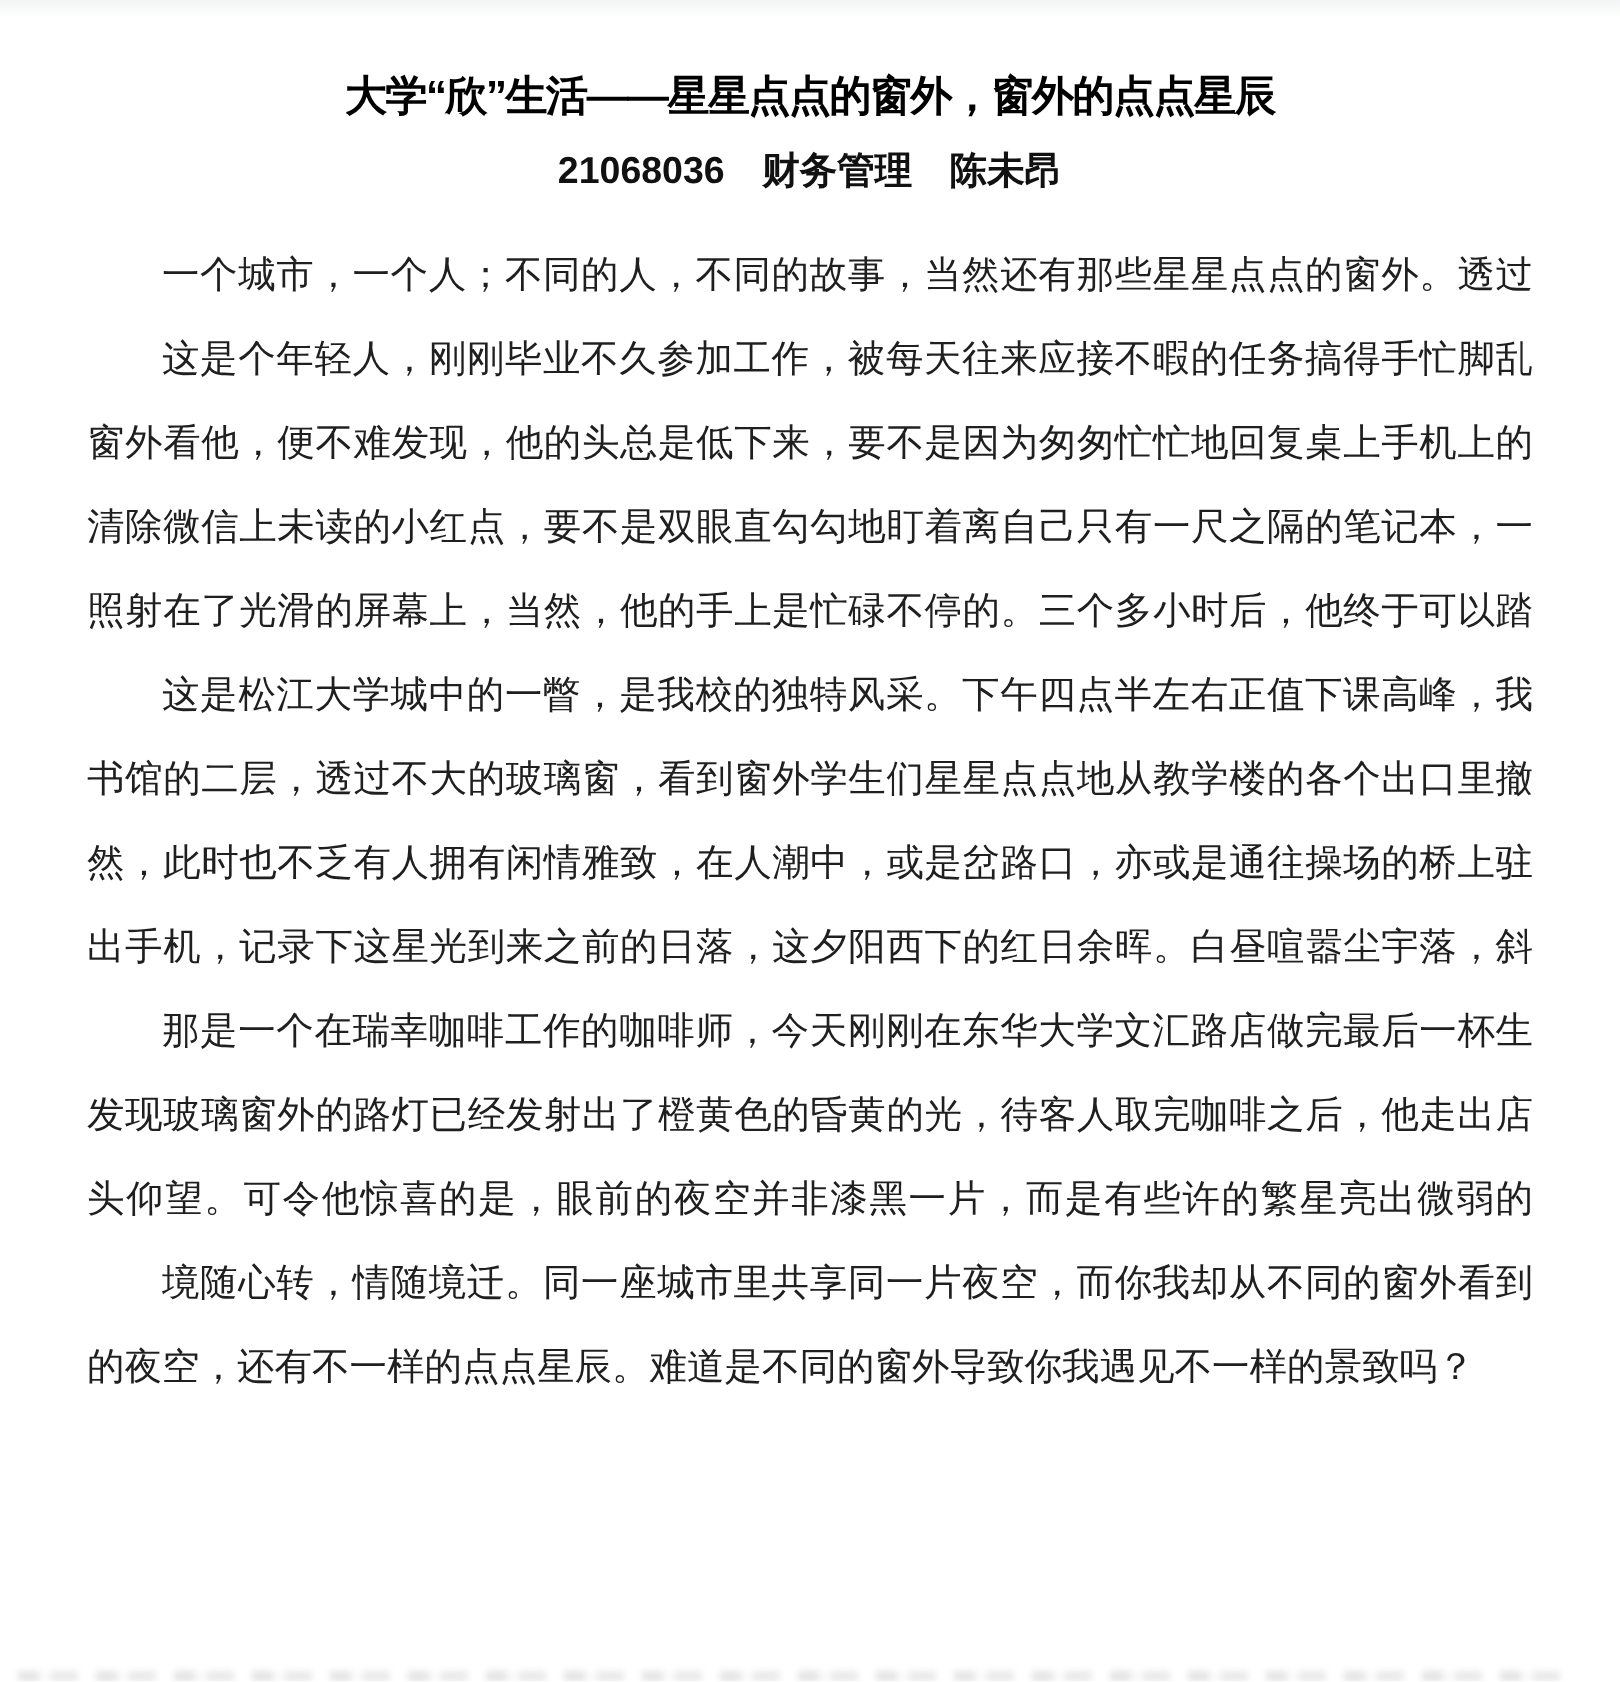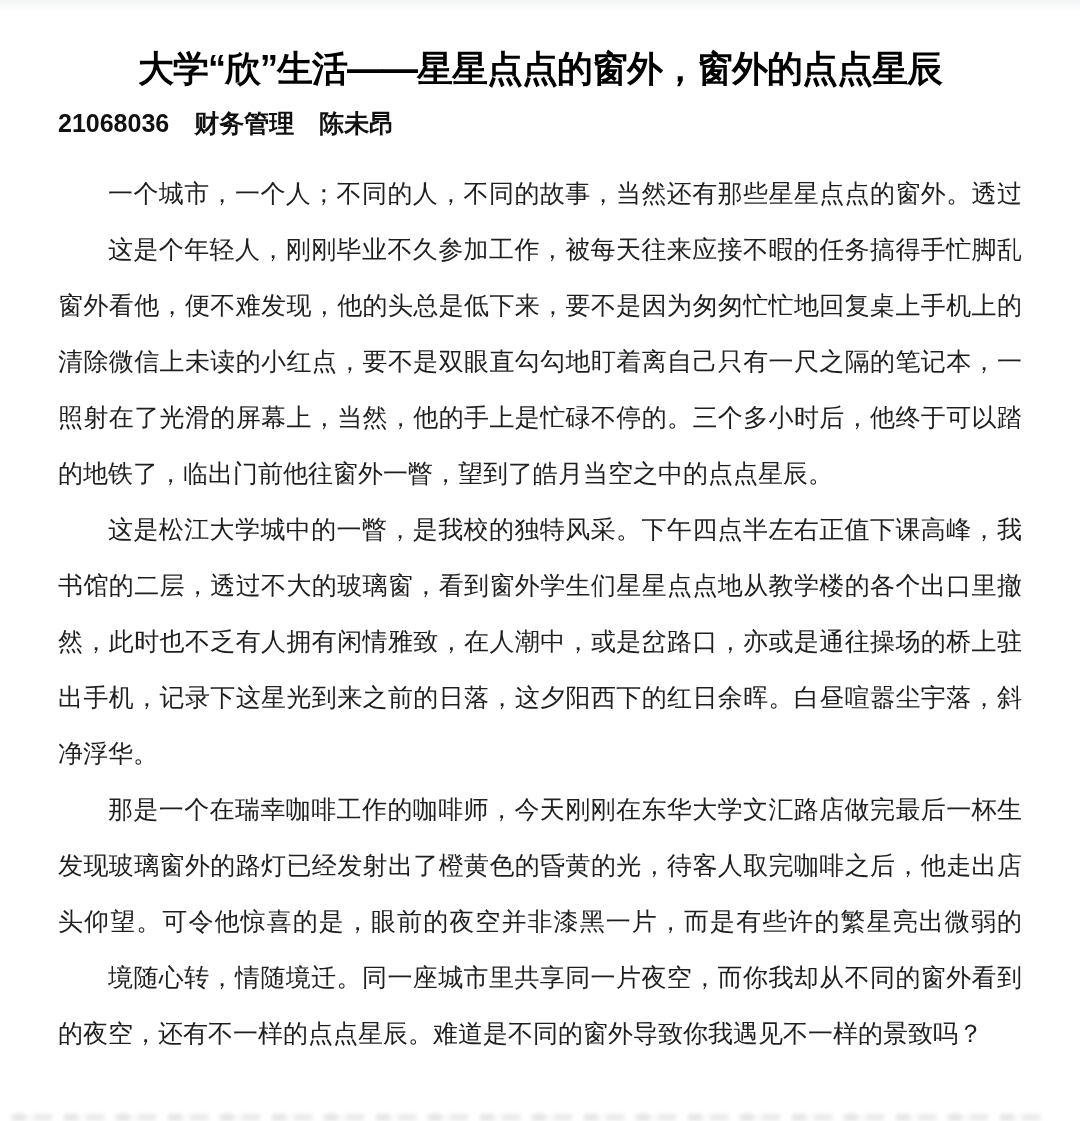--- a/index.html
+++ b/index.html
@@ -25,29 +25,29 @@
     top: 0; left: 0;
     width: 100%; height: 12px;
     background: linear-gradient(to bottom, #f3f4f5, rgba(255,255,255,0));
     pointer-events: none;
   }
   .doc-title {
     margin: 46px 58px 0;
     text-align: center;
     font-family: "Liberation Sans", "DejaVu Sans", sans-serif;
     font-weight: 700;
-    font-size: 36px;
+    font-size: 28px;
     letter-spacing: -1px;
     color: #000000;
     line-height: 1.25;
     white-space: nowrap;
   }
   .doc-byline {
     margin: 16px 58px 0;
-    text-align: left;
+    text-align: center;
     font-family: "Liberation Sans", "DejaVu Sans", sans-serif;
     font-weight: 700;
     font-size: 25px;
     color: #111111;
   }
   .essay-body {
     margin: 26px 58px 0;
     width: 964px;
     font-size: 25px;
     color: #1f1f1f;
@@ -95,28 +95,26 @@
 
   <div class="essay-body">
       <div class="para">
         <div class="line first">一个城市，一个人；不同的人，不同的故事，当然还有那些星星点点的窗外。透过窗外，</div>
       </div>
       <div class="para">
         <div class="line first">这是个年轻人，刚刚毕业不久参加工作，被每天往来应接不暇的任务搞得手忙脚乱的，从</div>
         <div class="line">窗外看他，便不难发现，他的头总是低下来，要不是因为匆匆忙忙地回复桌上手机上的消息以</div>
         <div class="line">清除微信上未读的小红点，要不是双眼直勾勾地盯着离自己只有一尺之隔的笔记本，一缕阳光</div>
         <div class="line">照射在了光滑的屏幕上，当然，他的手上是忙碌不停的。三个多小时后，他终于可以踏上回家</div>
-        <div class="line last">的地铁了，临出门前他往窗外一瞥，望到了皓月当空之中的点点星辰。</div>
       </div>
       <div class="para">
         <div class="line first">这是松江大学城中的一瞥，是我校的独特风采。下午四点半左右正值下课高峰，我坐在图</div>
         <div class="line">书馆的二层，透过不大的玻璃窗，看到窗外学生们星星点点地从教学楼的各个出口里撤出。当</div>
         <div class="line">然，此时也不乏有人拥有闲情雅致，在人潮中，或是岔路口，亦或是通往操场的桥上驻足，掏</div>
         <div class="line">出手机，记录下这星光到来之前的日落，这夕阳西下的红日余晖。白昼喧嚣尘宇落，斜阳缕缕</div>
-        <div class="line last">净浮华。</div>
       </div>
       <div class="para">
         <div class="line first">那是一个在瑞幸咖啡工作的咖啡师，今天刚刚在东华大学文汇路店做完最后一杯生椰拿铁，</div>
         <div class="line">发现玻璃窗外的路灯已经发射出了橙黄色的昏黄的光，待客人取完咖啡之后，他走出店门，抬</div>
         <div class="line last">头仰望。可令他惊喜的是，眼前的夜空并非漆黑一片，而是有些许的繁星亮出微弱的光。</div>
       </div>
       <div class="para">
         <div class="line first">境随心转，情随境迁。同一座城市里共享同一片夜空，而你我却从不同的窗外看到不一样</div>
         <div class="line last">的夜空，还有不一样的点点星辰。难道是不同的窗外导致你我遇见不一样的景致吗？</div>
       </div>

